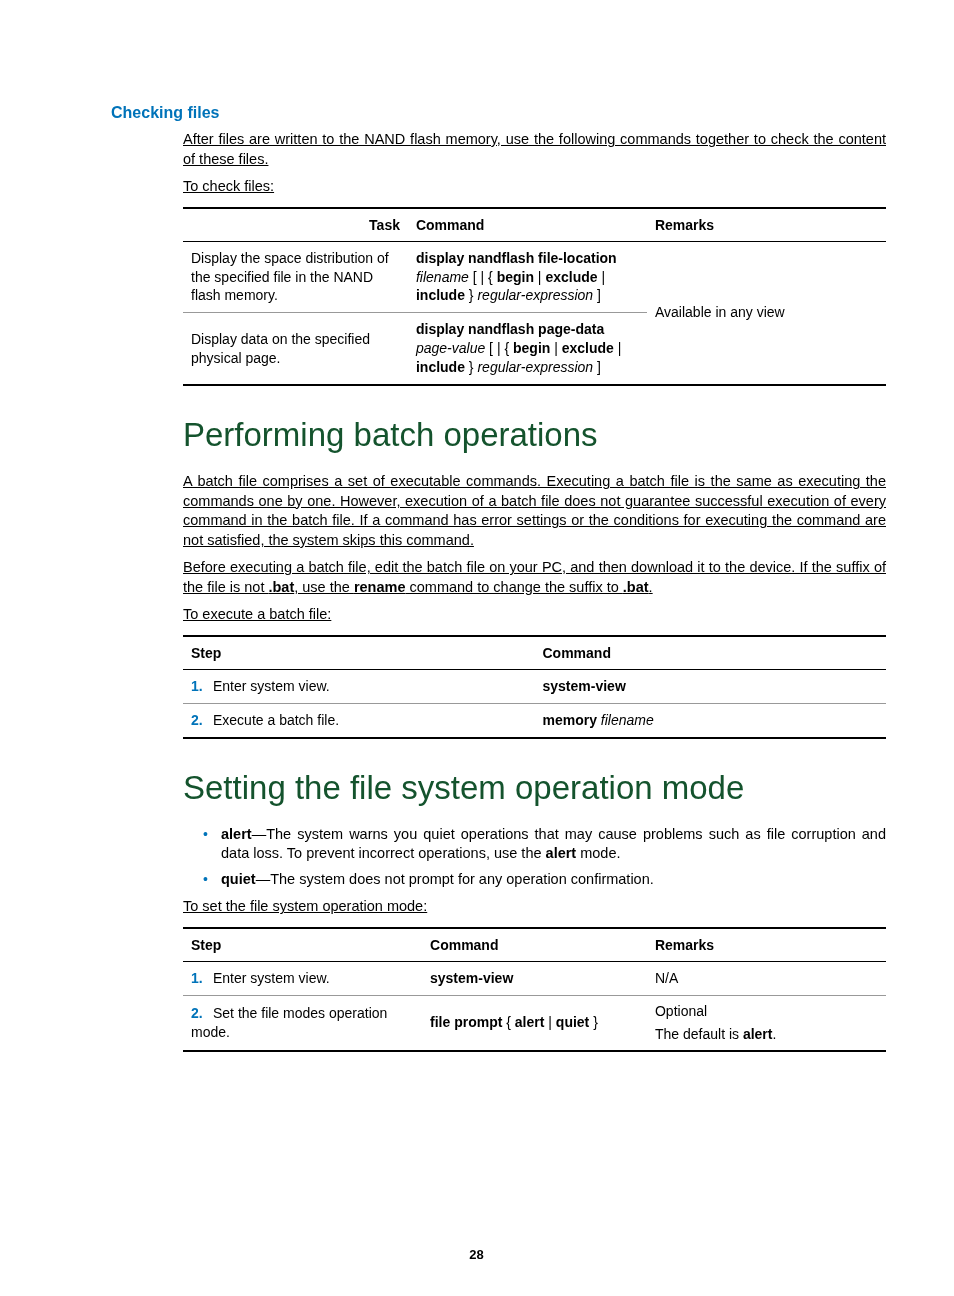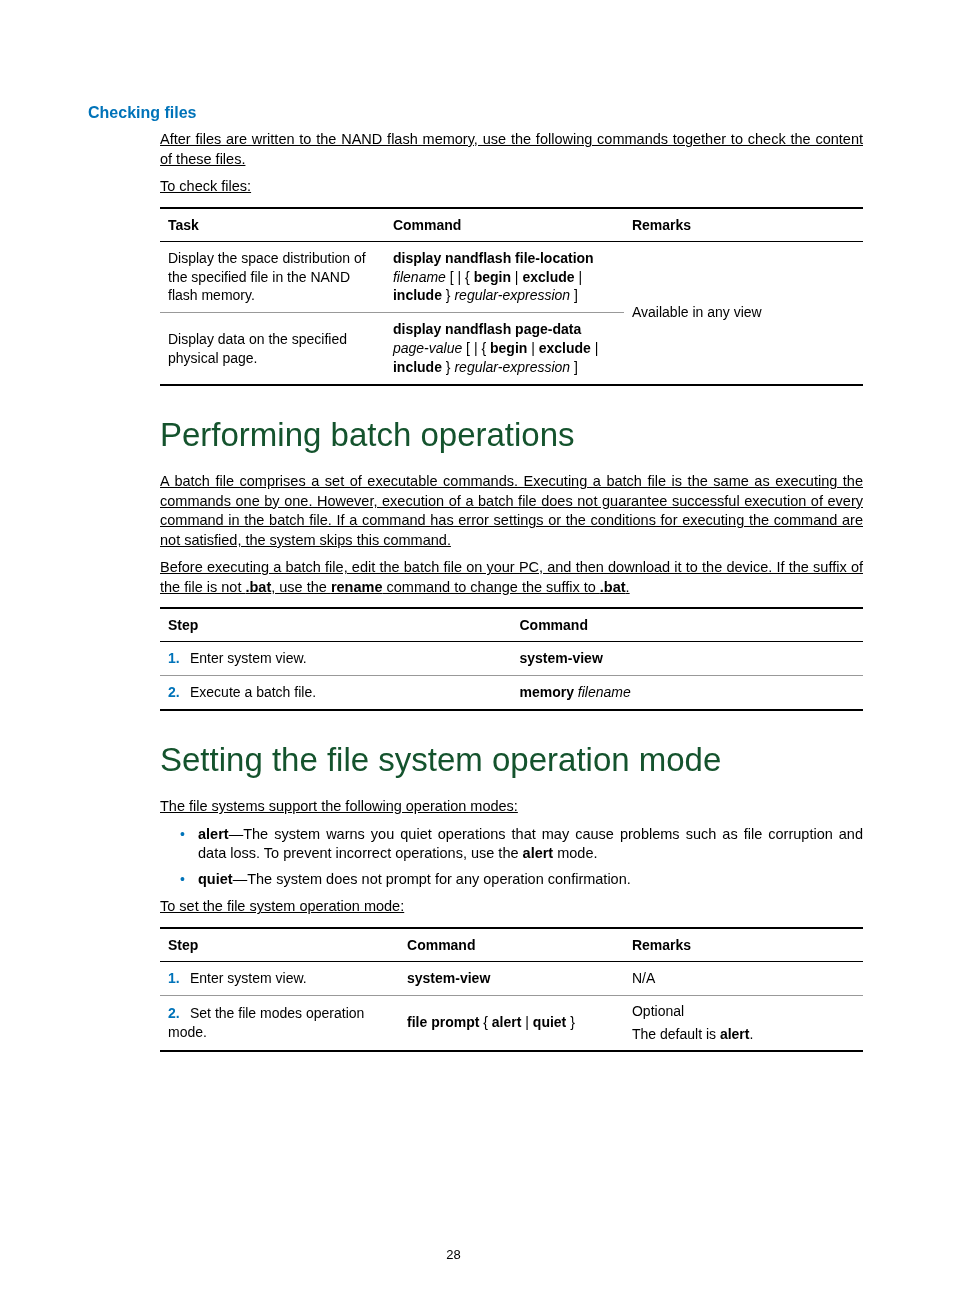--- a/index.html
+++ b/index.html
@@ -9,20 +9,21 @@
     font-size: 14.5px;
     color: #000;
     background: #fff;
   }
   .page {
     width: 879px;
     height: 1296px;
     box-sizing: border-box;
     padding: 90px 88px 40px 88px;
     position: relative;
+    margin-left: 23px;
   }
   .content {
     width: 100%;
   }
   .h3 {
     color: #0073b9;
     font-weight: bold;
     font-size: 16px;
     margin: 14px 0 8px 0;
   }
@@ -97,38 +98,38 @@
     left: 0;
     top: 0;
     font-size: 14px;
   }
   .pagenum {
     position: absolute;
     bottom: 34px;
     left: 0; right: 0;
     text-align: center;
     font-size: 13px;
-    font-weight: 400;
+    font-weight: 700;
     padding-left: 28px;
   }
 </style>
 </head>
 <body>
 
 <div class="page">
   <div class="content indent-block">
 
     <div class="h3" style="margin-left:-72px;">Checking files</div>
     <p class="body">After files are written to the NAND flash memory, use the following commands together to check the content of these files.</p>
     <p class="body">To check files:</p>
 
     <table>
       <thead>
         <tr>
-          <th style="width:32%;">Task</th>
+          <th style="width:32%;text-align:right;">Task</th>
           <th style="width:34%;">Command</th>
           <th>Remarks</th>
         </tr>
       </thead>
       <tbody>
         <tr>
           <td>Display the space distribution of the specified file in the NAND flash memory.</td>
           <td>
             <b>display nandflash file-location</b><span> </span><i>filename</i><span> [ | { </span><b>begin</b><span> | </span><b>exclude</b><span> | </span><b>include</b><span> } </span><i>regular-expression</i><span> ]</span>
           </td>
@@ -141,20 +142,21 @@
           </td>
         </tr>
       </tbody>
     </table>
 
     <div class="h1">Performing batch operations</div>
     <p class="body">A batch file comprises a set of executable commands. Executing a batch file is the same as executing the commands one by one. However, execution of a batch file does not guarantee successful execution of every command in the batch file. If a command has error settings or the conditions for executing the command are not satisfied, the system skips this command.</p>
     <p class="body">
       <span>Before executing a batch file, edit the batch file on your PC, and then download it to the device. If the suffix of the file is not </span><b>.bat</b><span>, use the </span><b>rename</b><span> command to change the suffix to </span><b>.bat</b><span>.</span>
     </p>
+    <p class="body">To execute a batch file:</p>
 
     <table>
       <thead>
         <tr>
           <th style="width:50%;">Step</th>
           <th>Command</th>
         </tr>
       </thead>
       <tbody>
         <tr>
@@ -170,21 +172,20 @@
             <span class="stepnum">2.</span><span>Execute a batch file.</span>
           </td>
           <td>
             <b>memory</b><span> </span><i>filename</i>
           </td>
         </tr>
       </tbody>
     </table>
 
     <div class="h1">Setting the file system operation mode</div>
-    <p class="body">The file systems support the following operation modes:</p>
     <ul class="bullets">
       <li>
         <b>alert</b><span>—The system warns you quiet operations that may cause problems such as file corruption and data loss. To prevent incorrect operations, use the </span><b>alert</b><span> mode.</span>
       </li>
       <li>
         <b>quiet</b><span>—The system does not prompt for any operation confirmation.</span>
       </li>
     </ul>
     <p class="body">To set the file system operation mode:</p>
 

